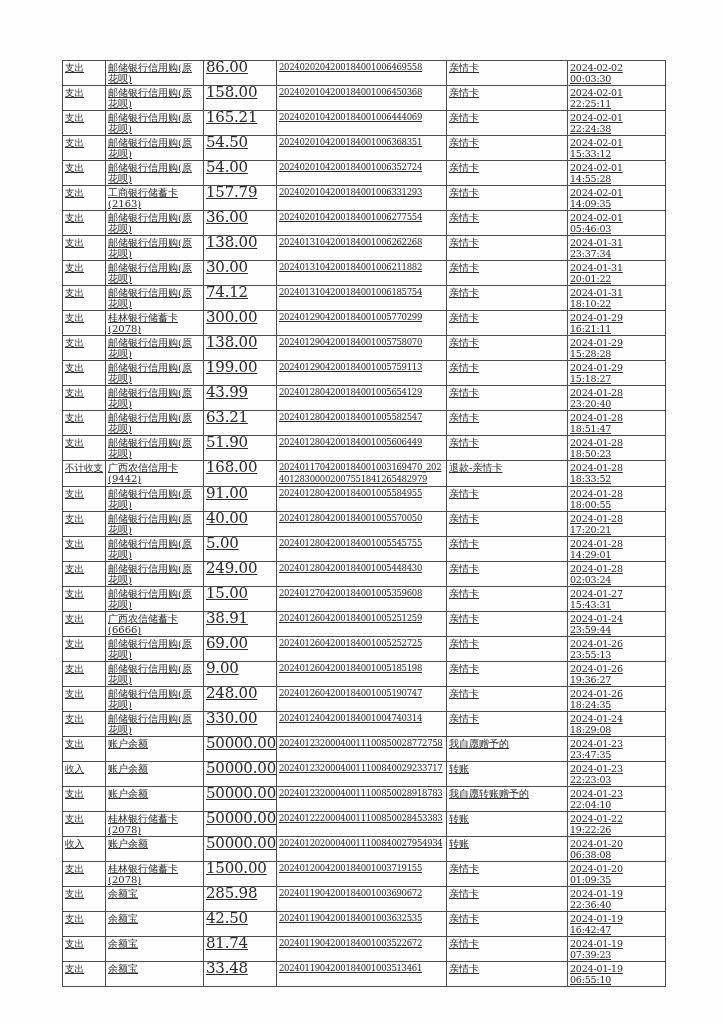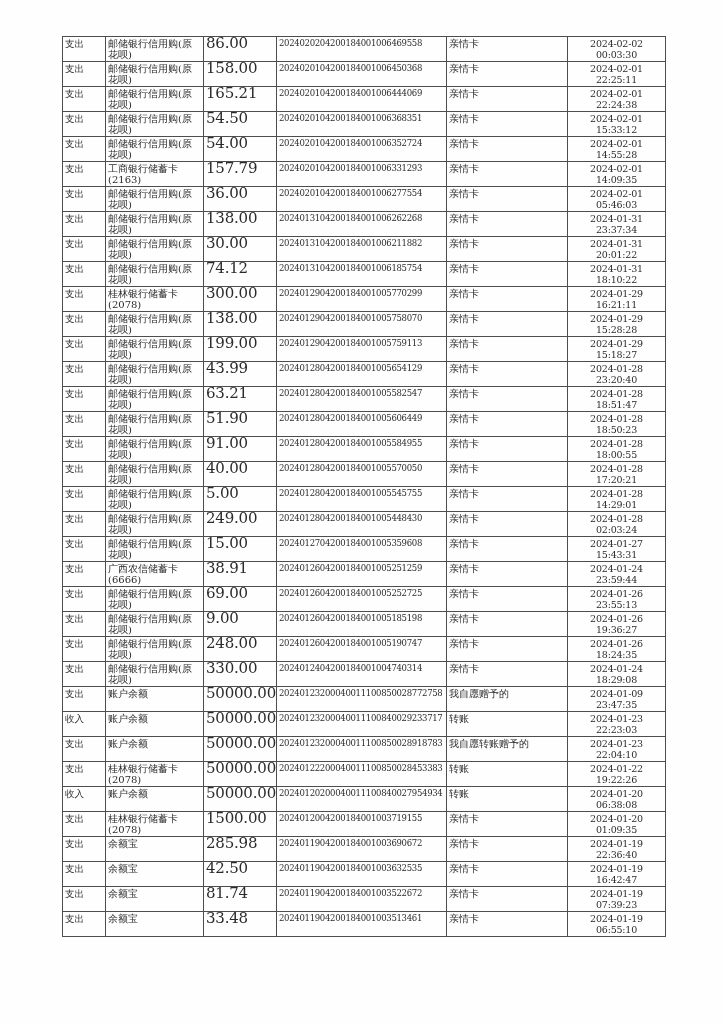--- a/index.html
+++ b/index.html
@@ -12,24 +12,25 @@
     width: 724px;
     height: 1024px;
     background: #fefefef9;
     overflow: hidden;
     font-family: "DejaVu Serif", "Liberation Serif", serif;
     color: #2b2b2b;
   }
   table.txn-table {
     position: absolute;
     left: 62px;
-    top: 36px;
+    top: 60px;
     width: 603px;
     border-collapse: collapse;
     table-layout: fixed;
+    text-decoration: underline;
   }
   .txn-table td {
     border: 1px solid #4d4d4d;
     vertical-align: top;
     padding: 1px 2px;
     height: 20px;
     font-size: 10px;
     line-height: 11px;
     overflow: hidden;
   }
@@ -41,21 +42,21 @@
   col.col-datetime { width: 98px; }
   td.cell-type   { font-size: 9.5px; }
   td.cell-amount { font-size: 15px; letter-spacing: -0.2px; }
   td.cell-txn {
     font-size: 8.5px;
     letter-spacing: -0.3px;
     word-break: break-all;
     line-height: 11.5px;
     margin-left: 36px;
   }
-  td.cell-datetime { font-size: 9.5px; letter-spacing: -0.2px; text-align: center; }
+  td.cell-datetime { font-size: 9.5px; letter-spacing: -0.2px; }
 </style>
 </head>
 <body>
 
 <div class="page">
   <table class="txn-table">
     <colgroup>
       <col class="col-type">
       <col class="col-method">
       <col class="col-amount">
@@ -186,20 +187,28 @@
         </tr>
         <tr>
           <td class="cell-type">支出</td>
           <td class="cell-method">邮储银行信用购(原花呗)</td>
           <td class="cell-amount">51.90</td>
           <td class="cell-txn">2024012804200184001005606449</td>
           <td class="cell-desc">亲情卡</td>
           <td class="cell-datetime">2024-01-28 18:50:23</td>
         </tr>
         <tr>
+          <td class="cell-type">不计收支</td>
+          <td class="cell-method">广西农信信用卡(9442)</td>
+          <td class="cell-amount">168.00</td>
+          <td class="cell-txn">2024011704200184001003169470_20240128300002007551841265482979</td>
+          <td class="cell-desc">退款-亲情卡</td>
+          <td class="cell-datetime">2024-01-28 18:33:52</td>
+        </tr>
+        <tr>
           <td class="cell-type">支出</td>
           <td class="cell-method">邮储银行信用购(原花呗)</td>
           <td class="cell-amount">91.00</td>
           <td class="cell-txn">2024012804200184001005584955</td>
           <td class="cell-desc">亲情卡</td>
           <td class="cell-datetime">2024-01-28 18:00:55</td>
         </tr>
         <tr>
           <td class="cell-type">支出</td>
           <td class="cell-method">邮储银行信用购(原花呗)</td>
@@ -271,21 +280,21 @@
           <td class="cell-txn">2024012404200184001004740314</td>
           <td class="cell-desc">亲情卡</td>
           <td class="cell-datetime">2024-01-24 18:29:08</td>
         </tr>
         <tr>
           <td class="cell-type">支出</td>
           <td class="cell-method">账户余额</td>
           <td class="cell-amount">50000.00</td>
           <td class="cell-txn">20240123200040011100850028772758</td>
           <td class="cell-desc">我自愿赠予的</td>
-          <td class="cell-datetime">2024-01-09 23:47:35</td>
+          <td class="cell-datetime">2024-01-23 23:47:35</td>
         </tr>
         <tr>
           <td class="cell-type">收入</td>
           <td class="cell-method">账户余额</td>
           <td class="cell-amount">50000.00</td>
           <td class="cell-txn">20240123200040011100840029233717</td>
           <td class="cell-desc">转账</td>
           <td class="cell-datetime">2024-01-23 22:23:03</td>
         </tr>
         <tr>

